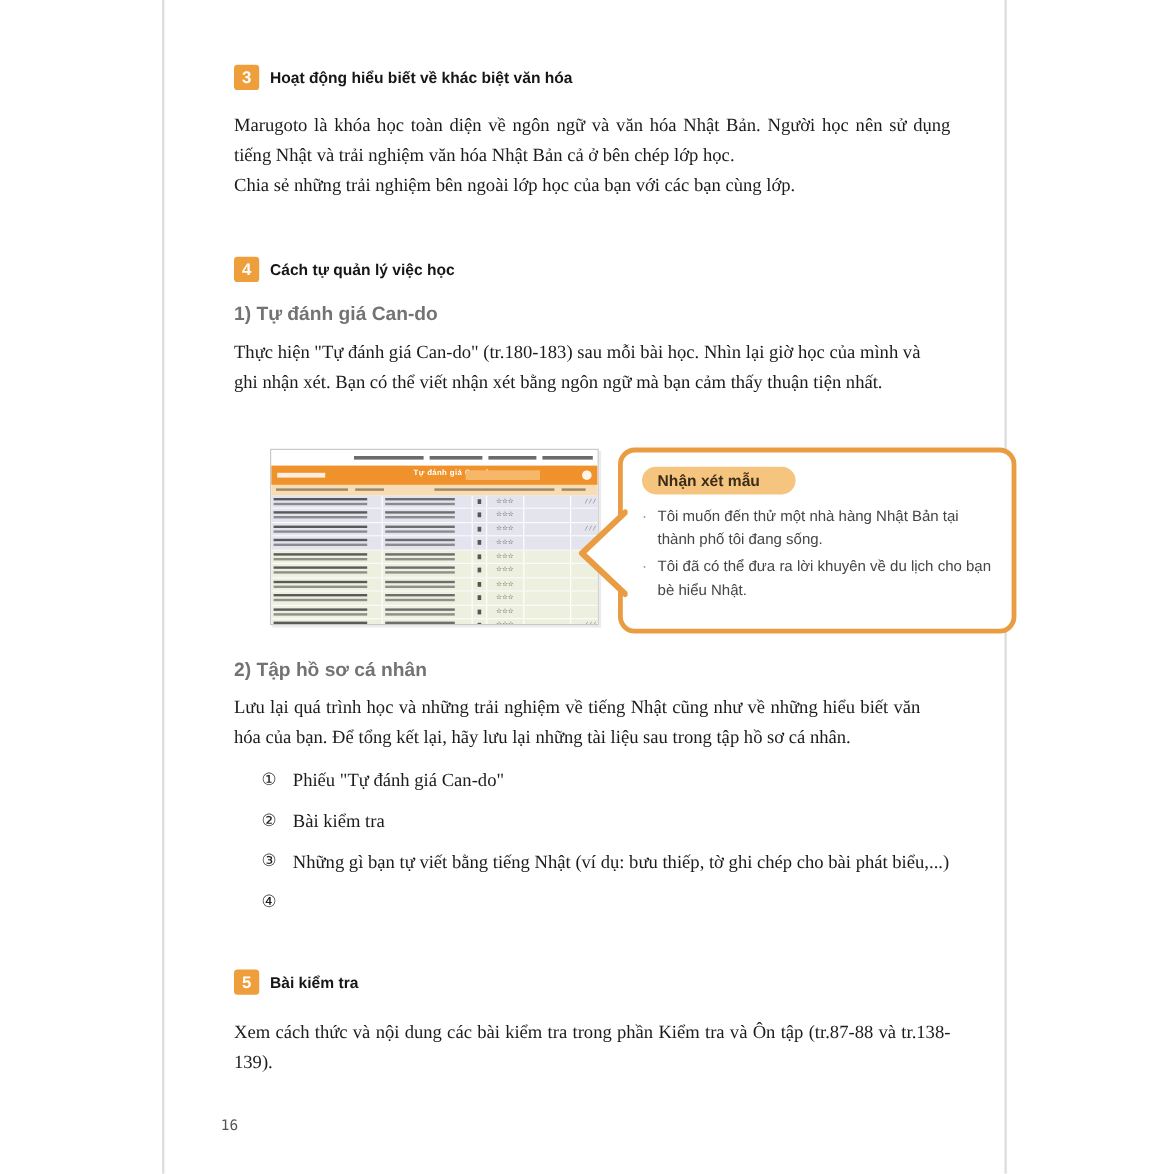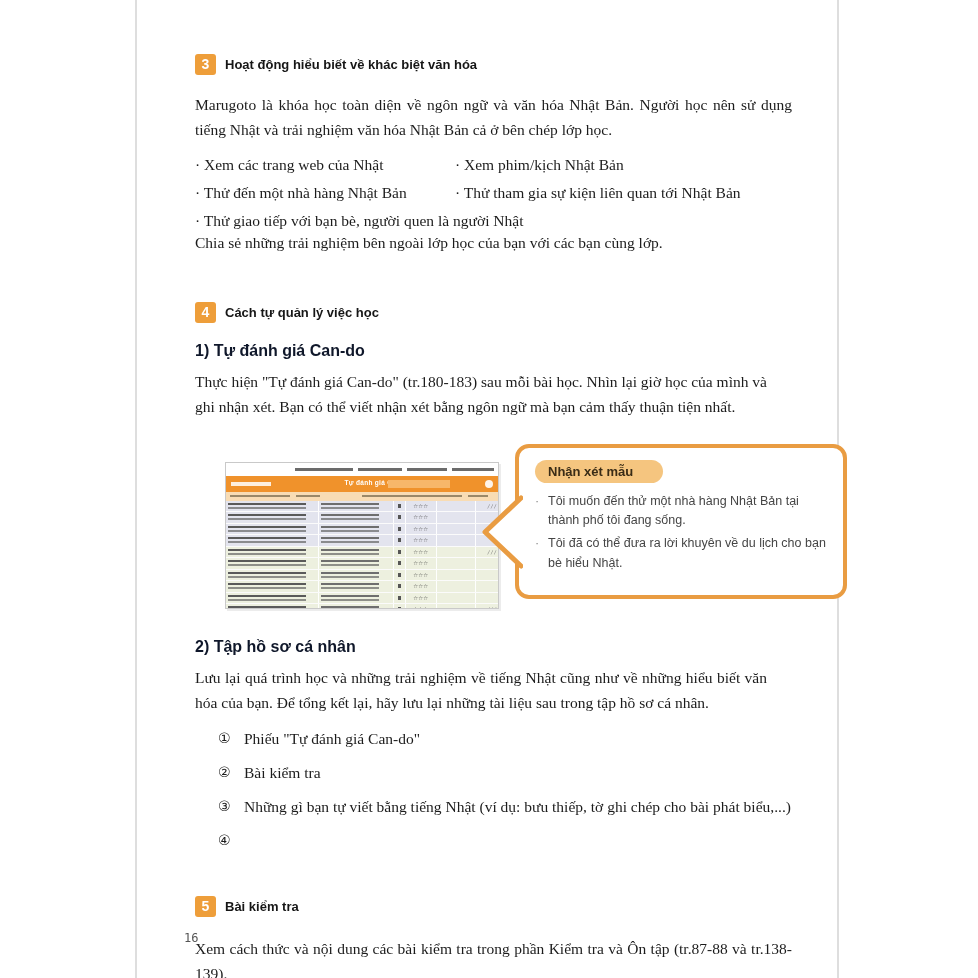--- a/index.html
+++ b/index.html
@@ -13,21 +13,21 @@
 
   .content{position:absolute;left:195px;top:0;width:597px;}
 
   
   .sec-head{display:flex;align-items:center;font-family:"Liberation Sans", sans-serif;}
   .badge{
     flex:0 0 auto;width:21px;height:21px;border-radius:3px;background:#ee9e3a;color:#fff;
     font:bold 14px/21px "Liberation Sans", sans-serif;text-align:center;margin-right:9px;
   }
   .sec-title{font-size:13px;font-weight:bold;color:#161616;}
-  .subhead{font-family:"Liberation Sans", sans-serif;font-size:16px;font-weight:bold;color:#0f172a;}
+  .subhead{font-family:"Liberation Sans", sans-serif;font-size:16px;font-weight:bold;color:#737373;}
 
   
   p.body{font-size:15.5px;line-height:1.62;text-align:justify;margin:0;}
   .indent{margin-left:23px;}
   .lead-italic{}
 
   .bullet-grid{display:grid;grid-template-columns:260px 1fr;row-gap:10px;font-size:15.5px;}
   .bullet-grid .span2{grid-column:1 / span 2;}
   .closing{margin-top:14px;}
 
@@ -64,21 +64,21 @@
   .srow .c1::before,.srow .c2::before{
     content:"";position:absolute;left:2px;top:2px;height:2px;background:#5a5a5a;width:84%;
     box-shadow:0 4px 0 rgba(90,90,90,.65);
   }
   .srow .c2::before{width:78%;background:#6e6e6e;}
   .srow .cn::before{content:"";position:absolute;left:35%;top:3px;width:3px;height:4px;background:#555;}
   .srow .cd.empty{color:transparent;}
 
   
   .callout{
-    position:absolute;left:320px;top:0;width:292px;height:135px;background:#fff;
+    position:absolute;left:320px;top:17px;width:292px;height:135px;background:#fff;
     border:4px solid #e99c42;border-radius:14px;padding:12px 16px 0 16px;box-sizing:content-box;
   }
   .callout .tail{position:absolute;left:-39px;top:46px;}
   .callout .pill{
     display:inline-block;background:#f5c57f;border-radius:12px;padding:4px 30px 4px 13px;
     font:bold 13px "Liberation Sans", sans-serif;color:#3a2c16;margin-bottom:9px;
   }
   .callout .citem{display:flex;font:12.5px/1.55 "Liberation Sans", sans-serif;color:#454545;margin-bottom:4px;}
   .callout .cmk{flex:0 0 13px;color:#888;}
 
@@ -98,27 +98,20 @@
 
 <div class="content">
 
   <div class="sec-head mt54">
     <span class="badge">3</span>
     <span class="sec-title">Hoạt động hiểu biết về khác biệt văn hóa</span>
   </div>
 
   <p class="body" style="margin-top:17px;"><span class="lead-italic">Marugoto</span><span> là khóa học toàn diện về ngôn ngữ và văn hóa Nhật Bản. Người học nên sử dụng tiếng Nhật và trải nghiệm văn hóa Nhật Bản cả ở bên chép lớp học.</span></p>
 
-  <div class="bullet-grid" style="margin-top:14px;">
-    <div>· Xem các trang web của Nhật</div>
-    <div>· Xem phim/kịch Nhật Bản</div>
-    <div>· Thử đến một nhà hàng Nhật Bản</div>
-    <div>· Thử tham gia sự kiện liên quan tới Nhật Bản</div>
-    <div class="span2">· Thử giao tiếp với bạn bè, người quen là người Nhật</div>
-  </div>
 
   <p class="body closing">Chia sẻ những trải nghiệm bên ngoài lớp học của bạn với các bạn cùng lớp.</p>
 
   <div class="sec-head mt46">
     <span class="badge">4</span>
     <span class="sec-title">Cách tự quản lý việc học</span>
   </div>
 
   <div class="subhead" style="margin-top:19px;">1) Tự đánh giá Can-do</div>
 

